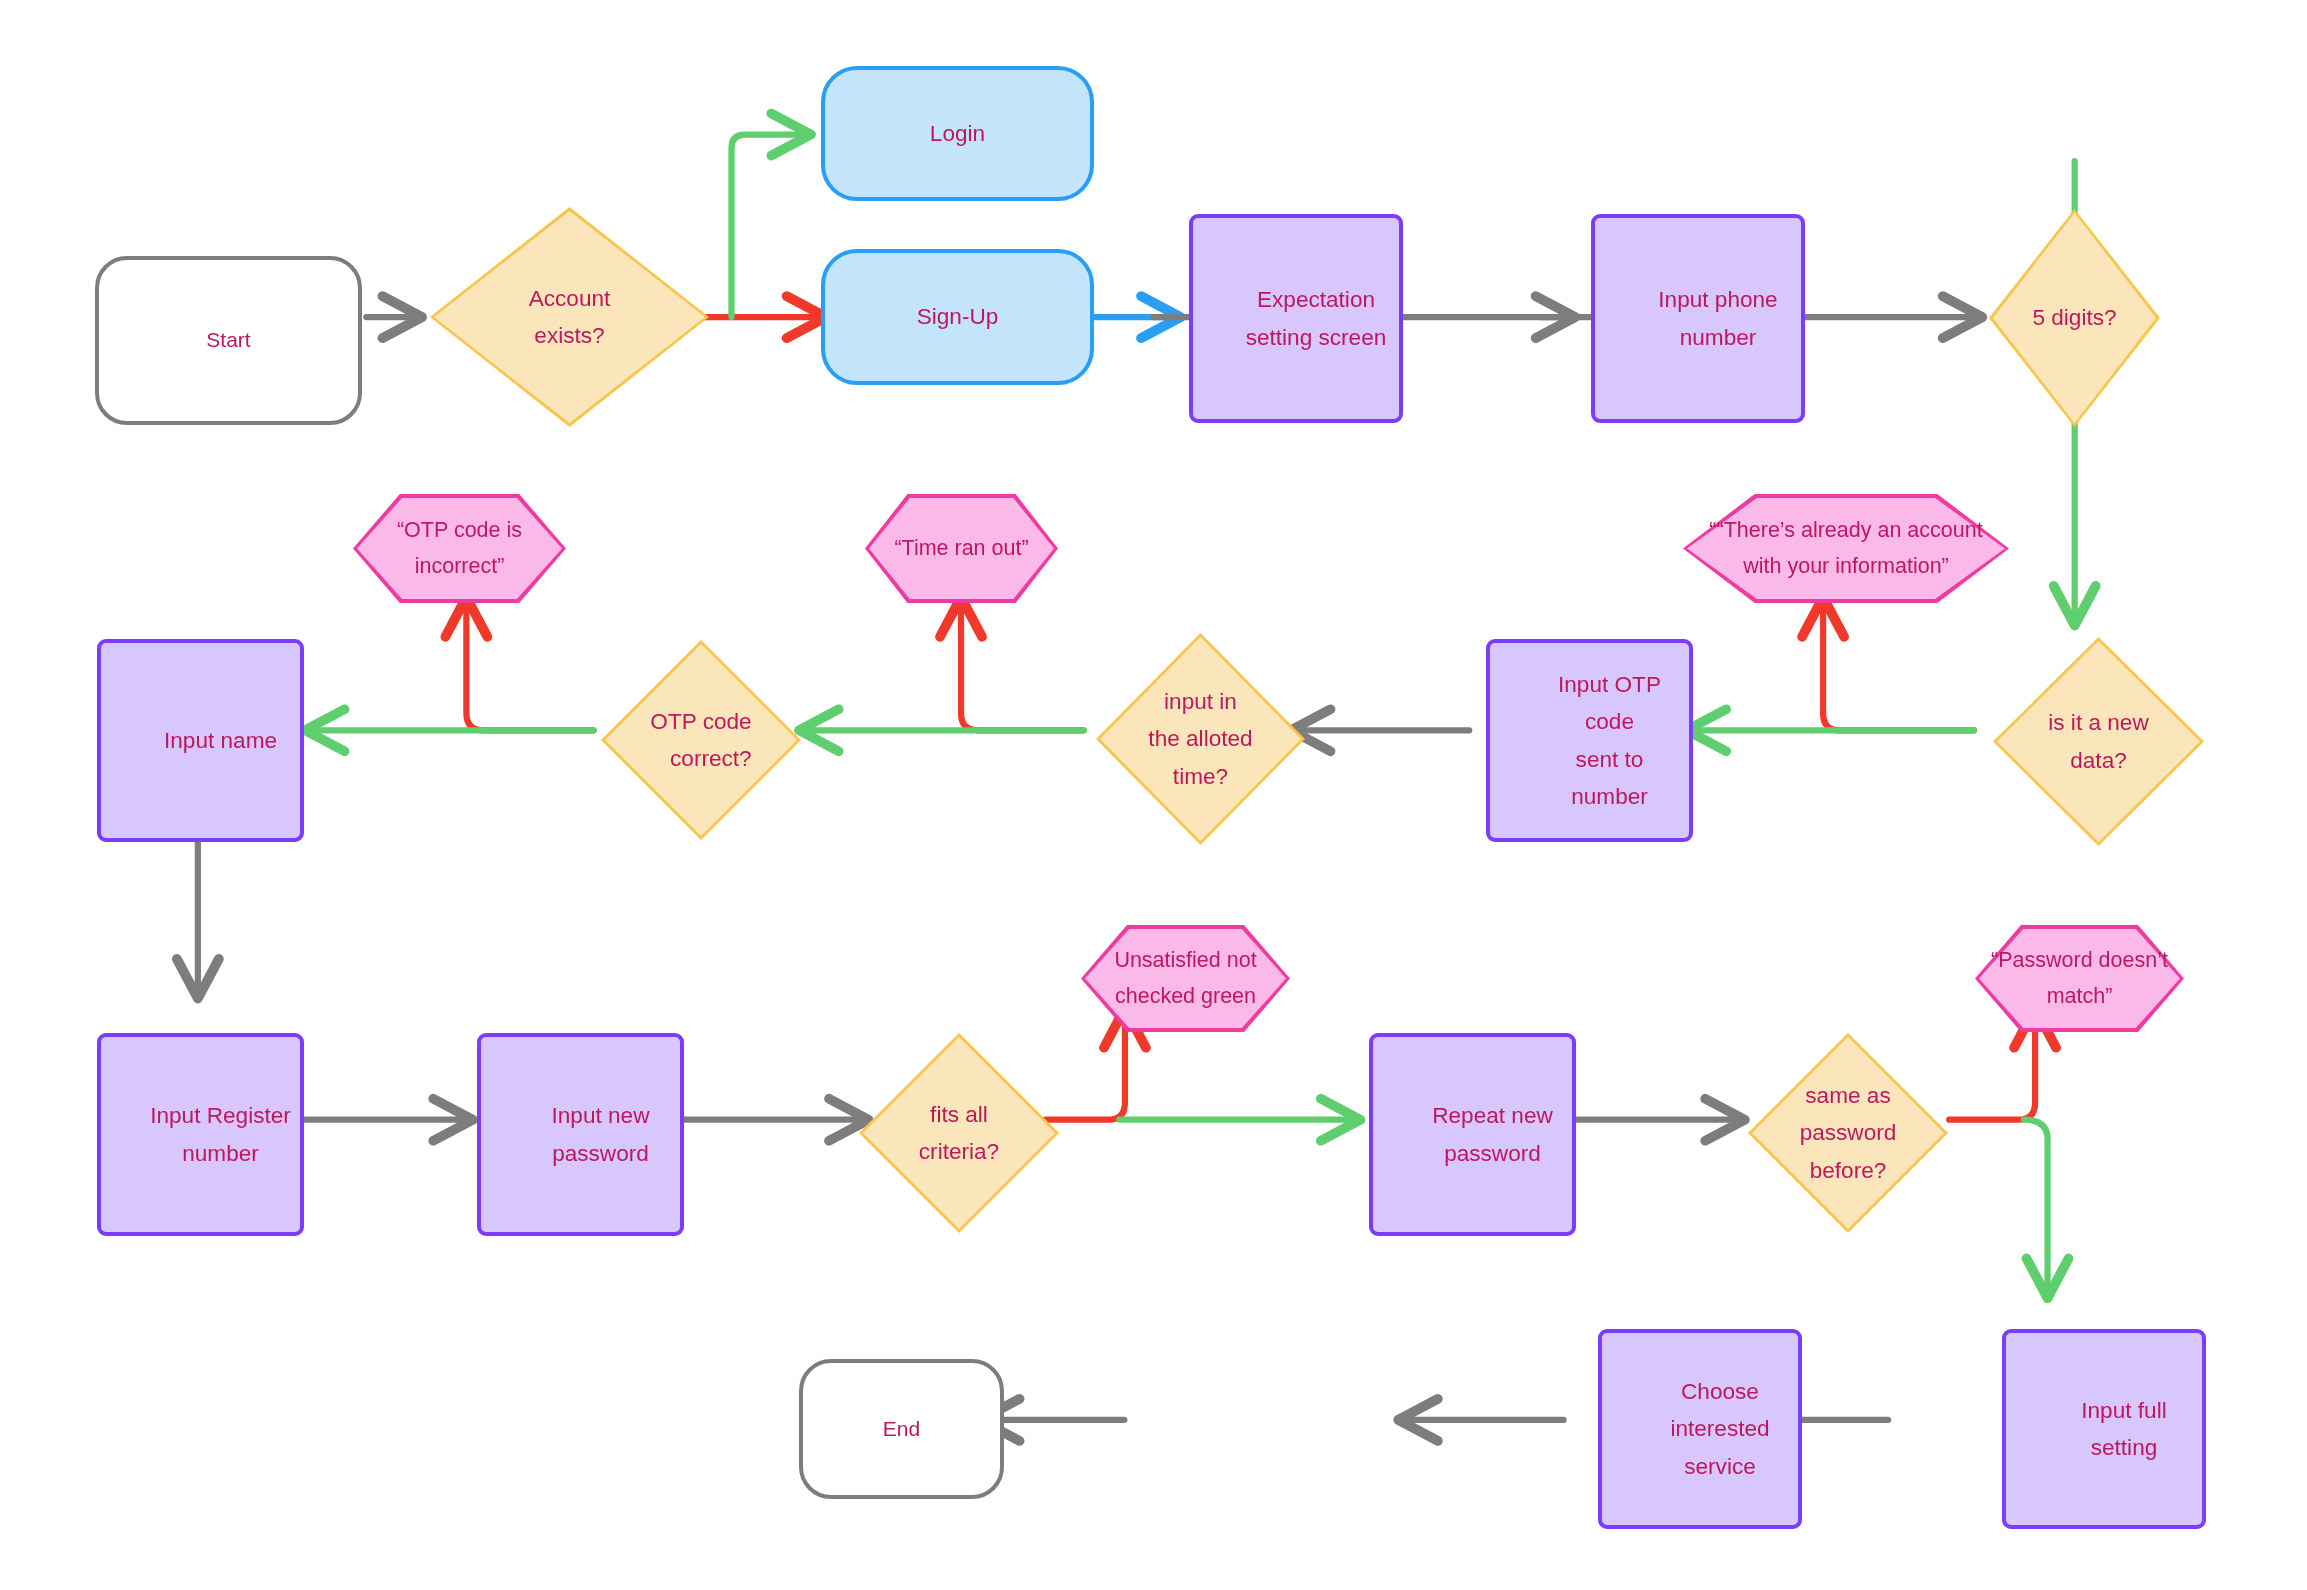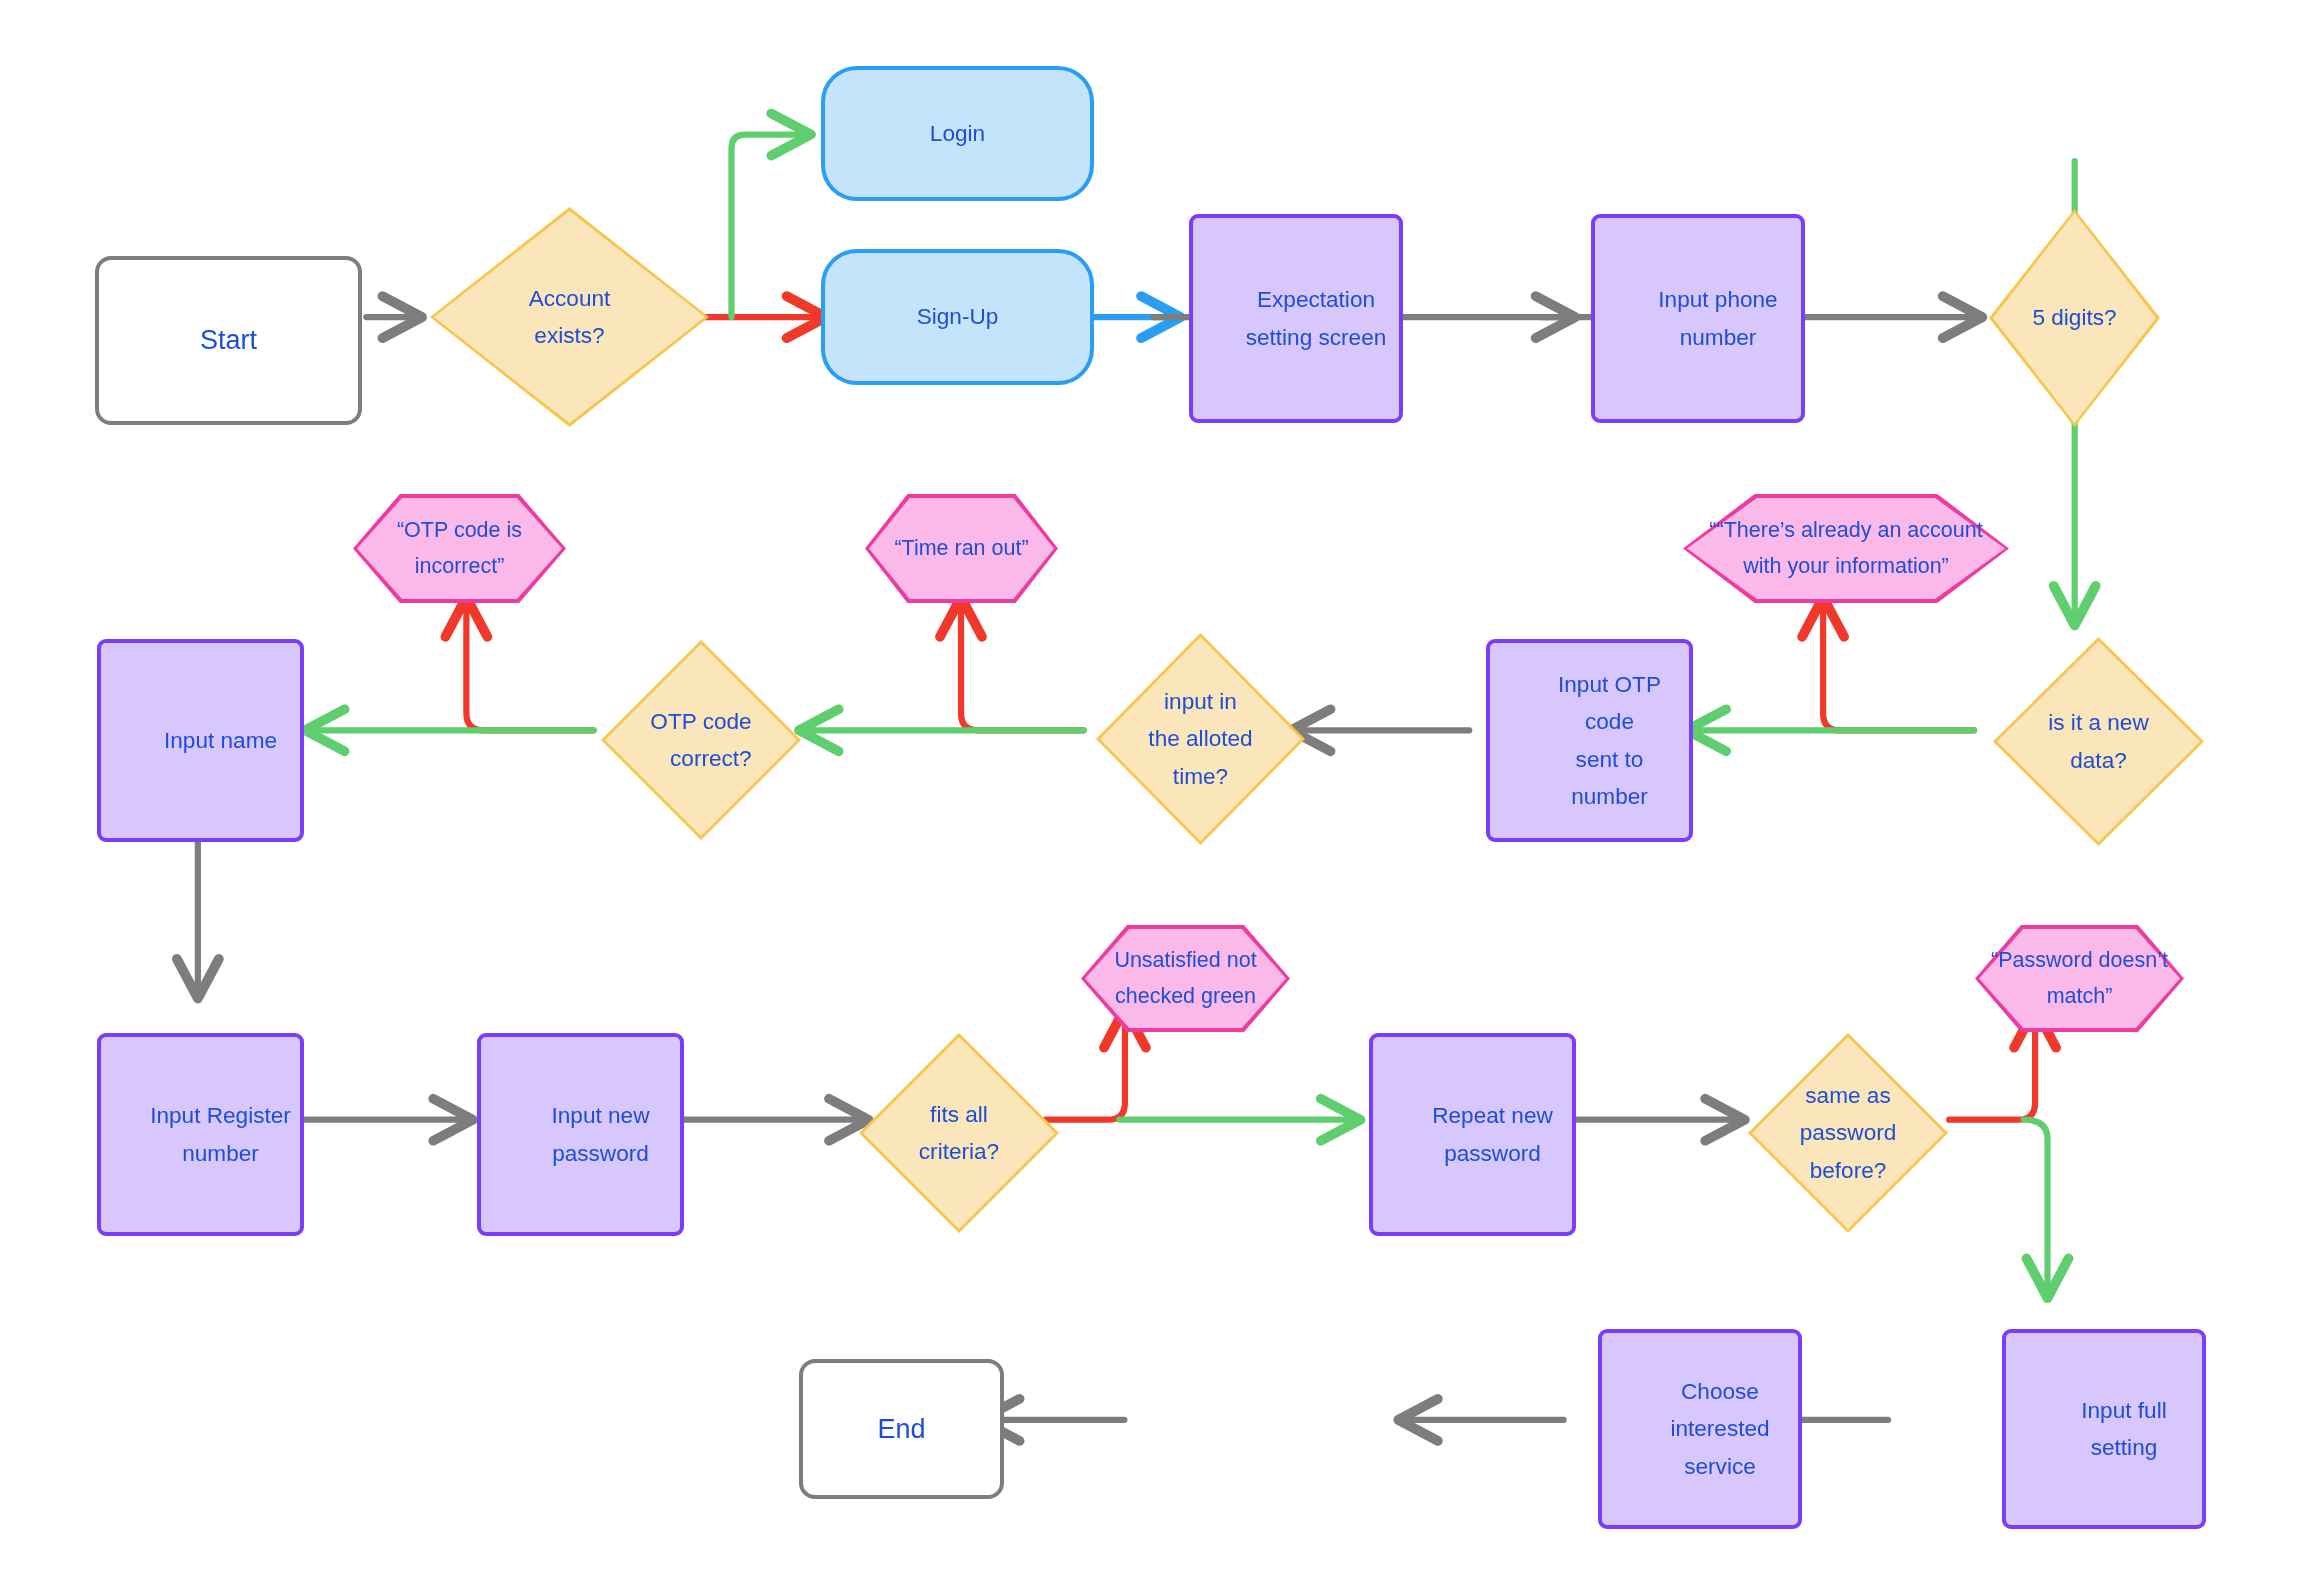--- a/index.html
+++ b/index.html
@@ -13,32 +13,32 @@
   }
   #wires{position:absolute;left:0;top:0;width:2307px;height:1590px;}
 
   .node{
     position:absolute;
     box-sizing:border-box;
     display:flex;
     align-items:center;
     justify-content:center;
     text-align:center;
-    color:#1d4ed8;
+    color:#be185d;
     line-height:1.65;
     z-index:5;
   }
   .node span{display:block;padding:0 5.7px;}
 
   
   .n-term{
     background:#ffffff;
     border:4px solid #7d7d7d;
-    border-radius:16px;
-    font-size:27px;
+    border-radius:32px;
+    font-size:21px;
   }
   
   .n-proc{
     background:#d7c7fc;
     border:4px solid #7c3dfb;
     border-radius:9px;
     font-size:22.6px;
     padding-left:40px;
   }
   

